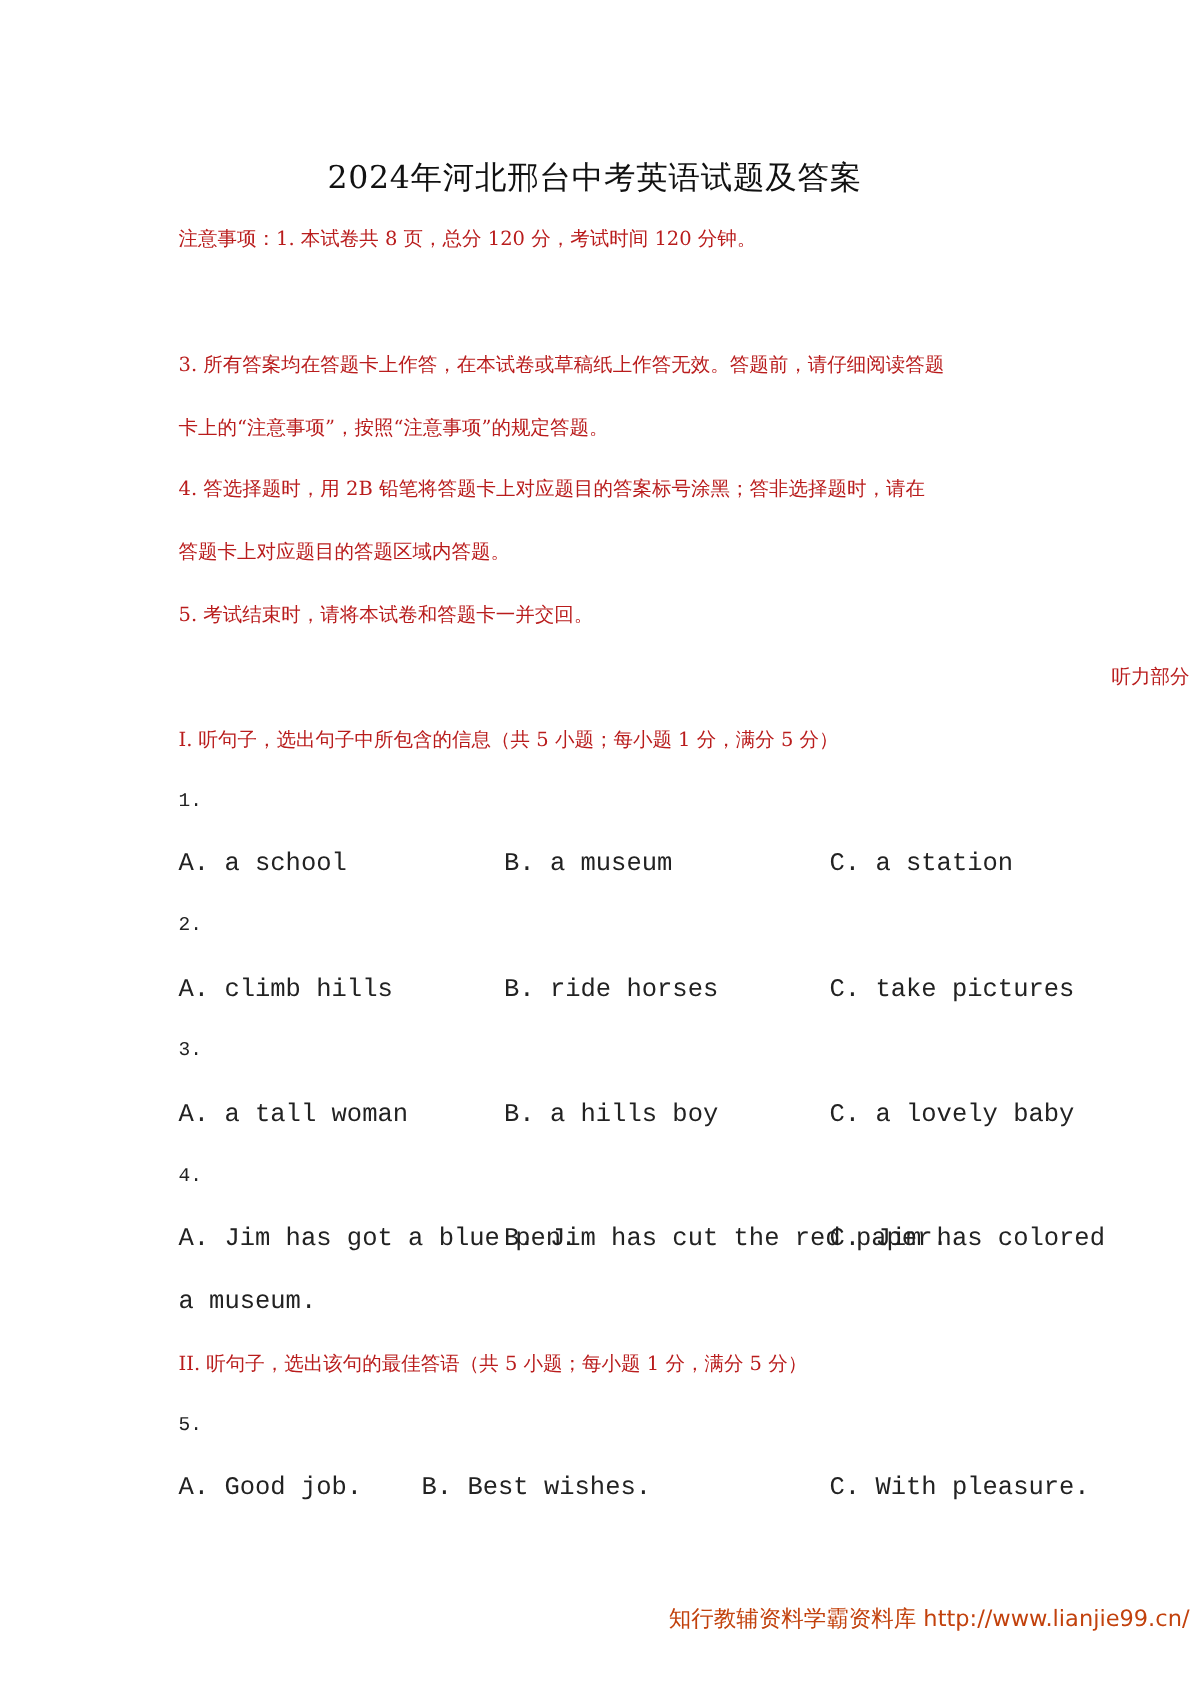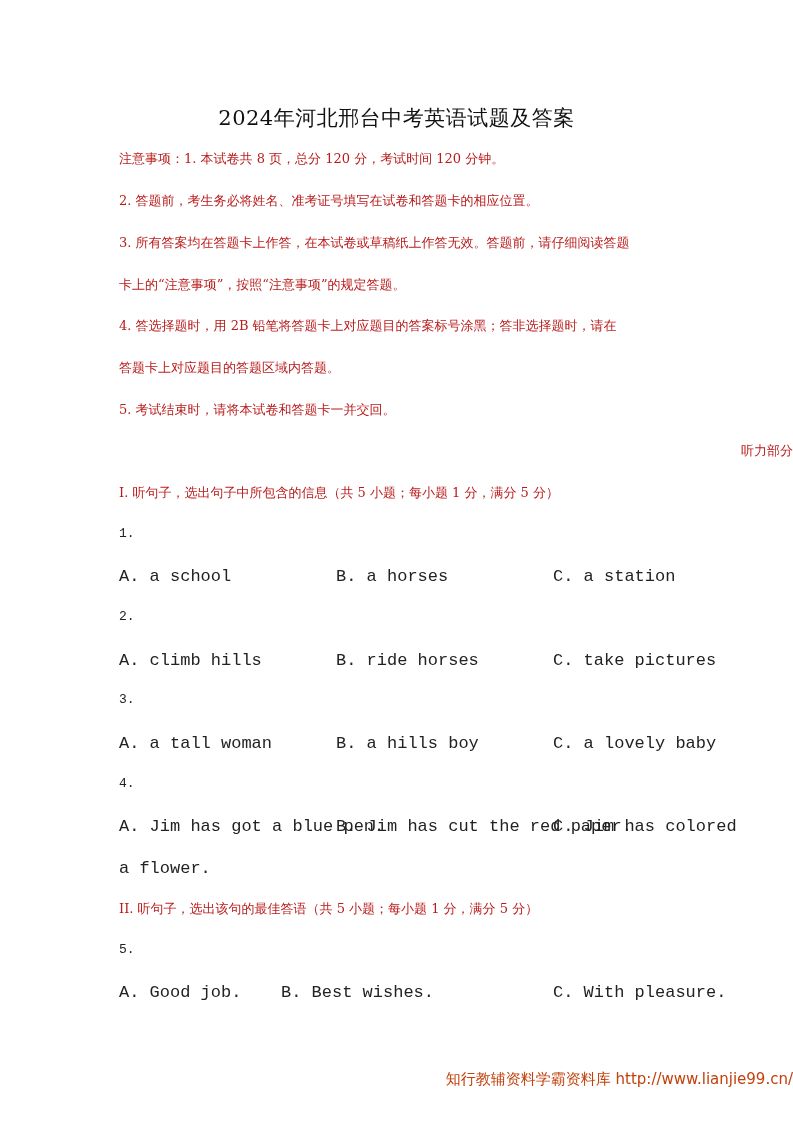--- a/index.html
+++ b/index.html
@@ -17,51 +17,50 @@
   .footer { position: absolute; top: 1070px; left: 0; width: 793px; text-align: right;
             font-size: 15px; color: #c2410c; font-family: "DejaVu Sans", "Liberation Sans", sans-serif; }
 </style>
 </head>
 <body>
 
 <div class="page">
   <div class="title">2024年河北邢台中考英语试题及答案</div>
 
   <div class="line" style="top:150px">注意事项：1. 本试卷共 8 页，总分 120 分，考试时间 120 分钟。</div>
-  <div class="line" style="top:192px">2. 答题前，考生务必将姓名、准考证号填写在试卷和答题卡的相应位置。</div>
   <div class="line" style="top:234px">3. 所有答案均在答题卡上作答，在本试卷或草稿纸上作答无效。答题前，请仔细阅读答题</div>
   <div class="line" style="top:276px">卡上的“注意事项”，按照“注意事项”的规定答题。</div>
   <div class="line" style="top:317px">4. 答选择题时，用 2B 铅笔将答题卡上对应题目的答案标号涂黑；答非选择题时，请在</div>
   <div class="line" style="top:359px">答题卡上对应题目的答题区域内答题。</div>
   <div class="line" style="top:401px">5. 考试结束时，请将本试卷和答题卡一并交回。</div>
 
   <div class="line center" style="top:442px">听力部分</div>
 
   <div class="line" style="top:484px">I. 听句子，选出句子中所包含的信息（共 5 小题；每小题 1 分，满分 5 分）</div>
 
   <div class="num" style="top:526px">1.</div>
   <div class="opt" style="top:567px;left:119px">A. a school</div>
-  <div class="opt" style="top:567px;left:336px">B. a horses</div>
+  <div class="opt" style="top:567px;left:336px">B. a museum</div>
   <div class="opt" style="top:567px;left:553px">C. a station</div>
 
   <div class="num" style="top:609px">2.</div>
   <div class="opt" style="top:651px;left:119px">A. climb hills</div>
   <div class="opt" style="top:651px;left:336px">B. ride horses</div>
   <div class="opt" style="top:651px;left:553px">C. take pictures</div>
 
   <div class="num" style="top:692px">3.</div>
   <div class="opt" style="top:734px;left:119px">A. a tall woman</div>
   <div class="opt" style="top:734px;left:336px">B. a hills boy</div>
   <div class="opt" style="top:734px;left:553px">C. a lovely baby</div>
 
   <div class="num" style="top:776px">4.</div>
   <div class="opt" style="top:817px;left:119px">A. Jim has got a blue pen.</div>
   <div class="opt" style="top:817px;left:336px">B. Jim has cut the red paper.</div>
   <div class="opt" style="top:817px;left:553px">C. Jim has colored</div>
-  <div class="opt" style="top:859px;left:119px">a flower.</div>
+  <div class="opt" style="top:859px;left:119px">a museum.</div>
 
   <div class="line" style="top:900px">II. 听句子，选出该句的最佳答语（共 5 小题；每小题 1 分，满分 5 分）</div>
 
   <div class="num" style="top:942px">5.</div>
   <div class="opt" style="top:983px;left:119px">A. Good job.</div>
   <div class="opt" style="top:983px;left:281px">B. Best wishes.</div>
   <div class="opt" style="top:983px;left:553px">C. With pleasure.</div>
 
   <div class="footer">知行教辅资料学霸资料库 http://www.lianjie99.cn/</div>
 </div>

